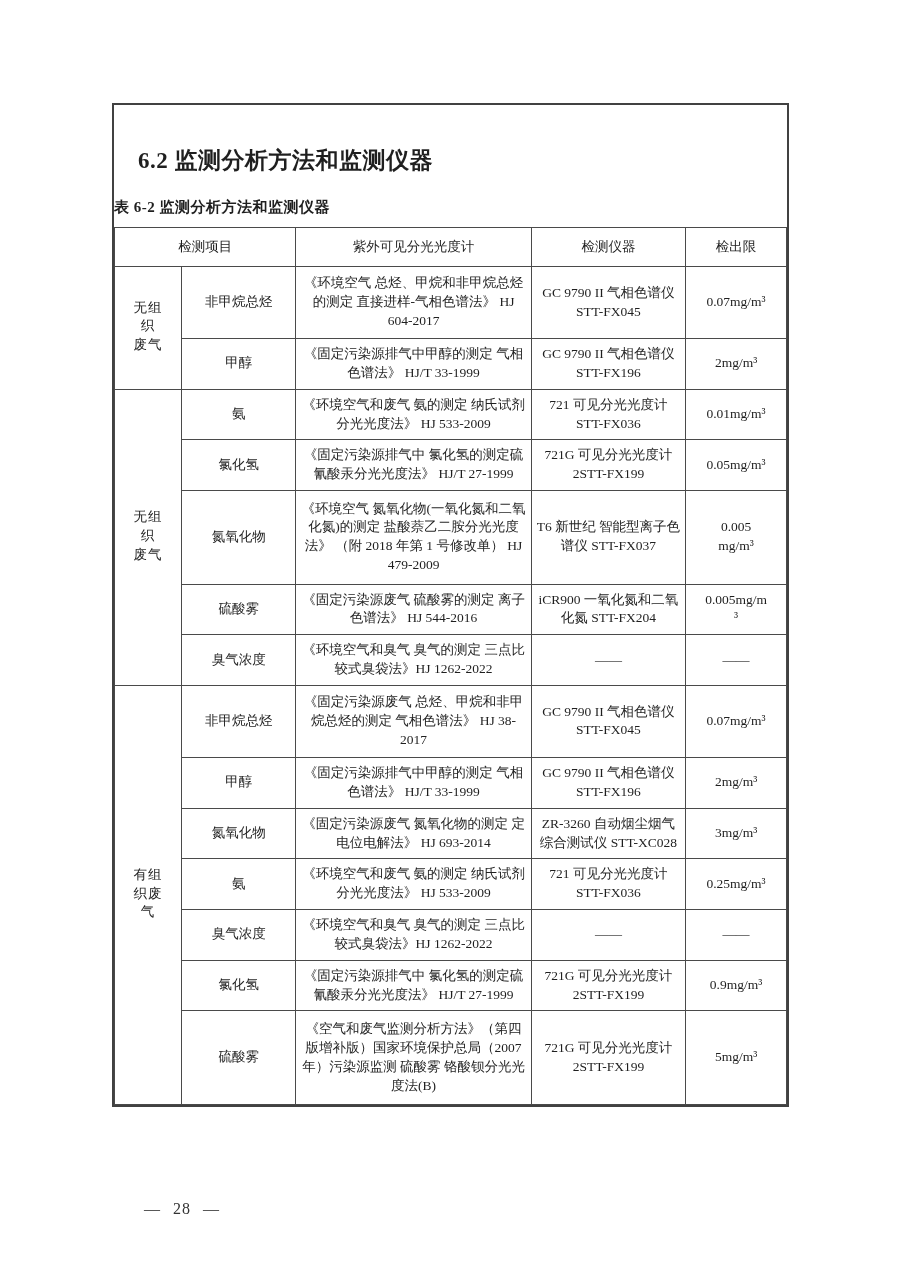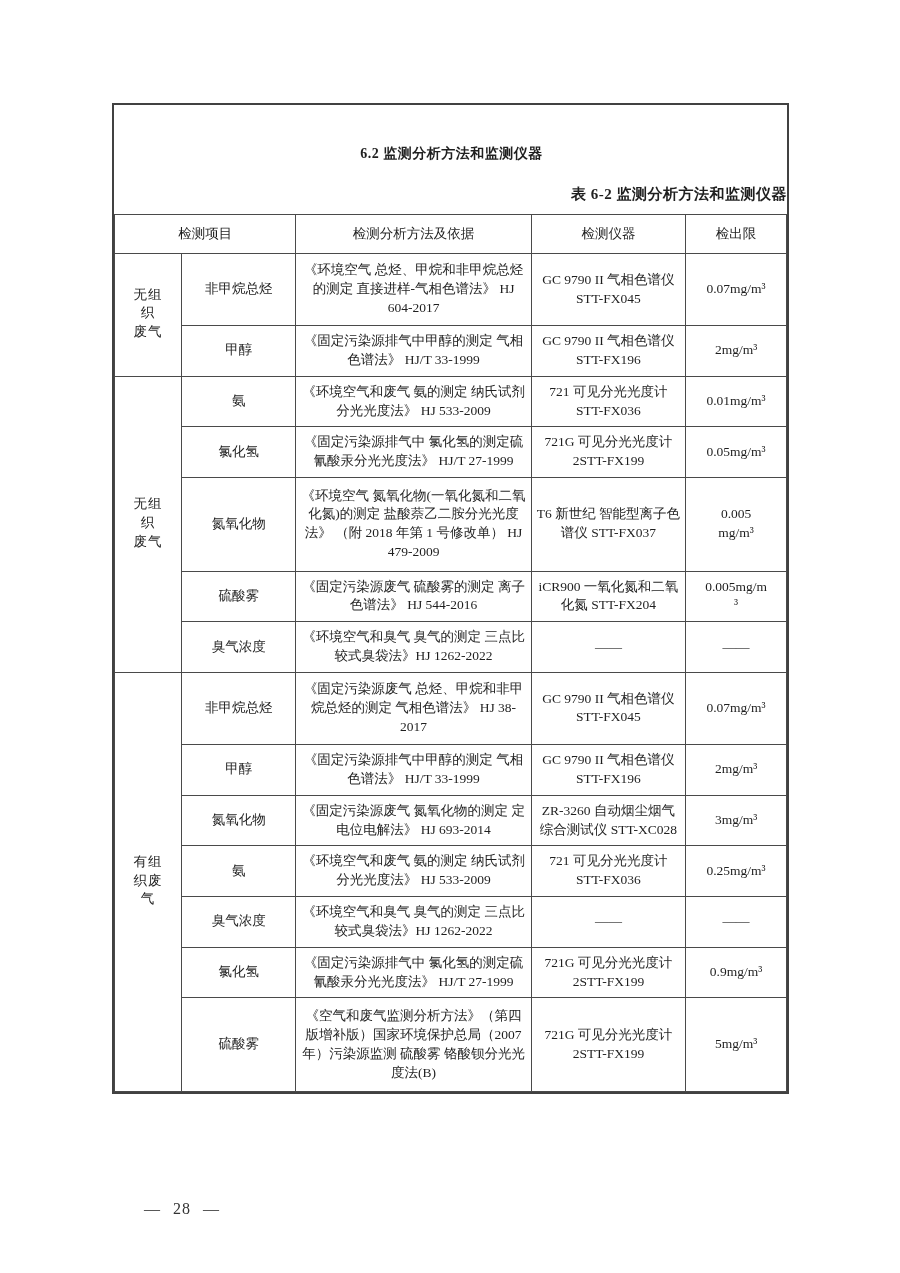--- a/index.html
+++ b/index.html
@@ -19,34 +19,33 @@
     position: absolute;
     left: 112px;
     top: 103px;
     width: 677px;
     box-sizing: border-box;
     border: 2px solid #414141;
     background: #ffffff;
   }
   .section-heading {
     margin: 40px 22px 0 24px;
-    font-size: 14px;
+    font-size: 23px;
     font-weight: bold;
     letter-spacing: 0.5px;
-    text-align: center;
   }
   .intro {
     margin: 20px 22px 0 24px;
     font-size: 16px;
     text-indent: 2em;
     letter-spacing: 0.5px;
   }
   .table-caption {
     margin: 22px 0 10px 0;
-    text-align: right;
+    text-align: left;
     font-size: 15px;
     font-weight: bold;
     letter-spacing: 0.5px;
   }
   table.monitoring-table {
     width: 100%;
     height: 878px;
     border-collapse: collapse;
     table-layout: fixed;
     font-size: 13.5px;
@@ -103,21 +102,21 @@
     <colgroup>
       <col style="width:10%">
       <col style="width:17%">
       <col style="width:35%">
       <col style="width:23%">
       <col style="width:15%">
     </colgroup>
     <thead>
       <tr>
         <th colspan="2">检测项目</th>
-        <th>检测分析方法及依据</th>
+        <th>紫外可见分光光度计</th>
         <th>检测仪器</th>
         <th>检出限</th>
       </tr>
     </thead>
     <tbody id="table-body">
         <tr>
           <td class="group-cell" rowspan="2">无组
 织
 废气</td>
           <td class="item-cell">非甲烷总烃</td>

